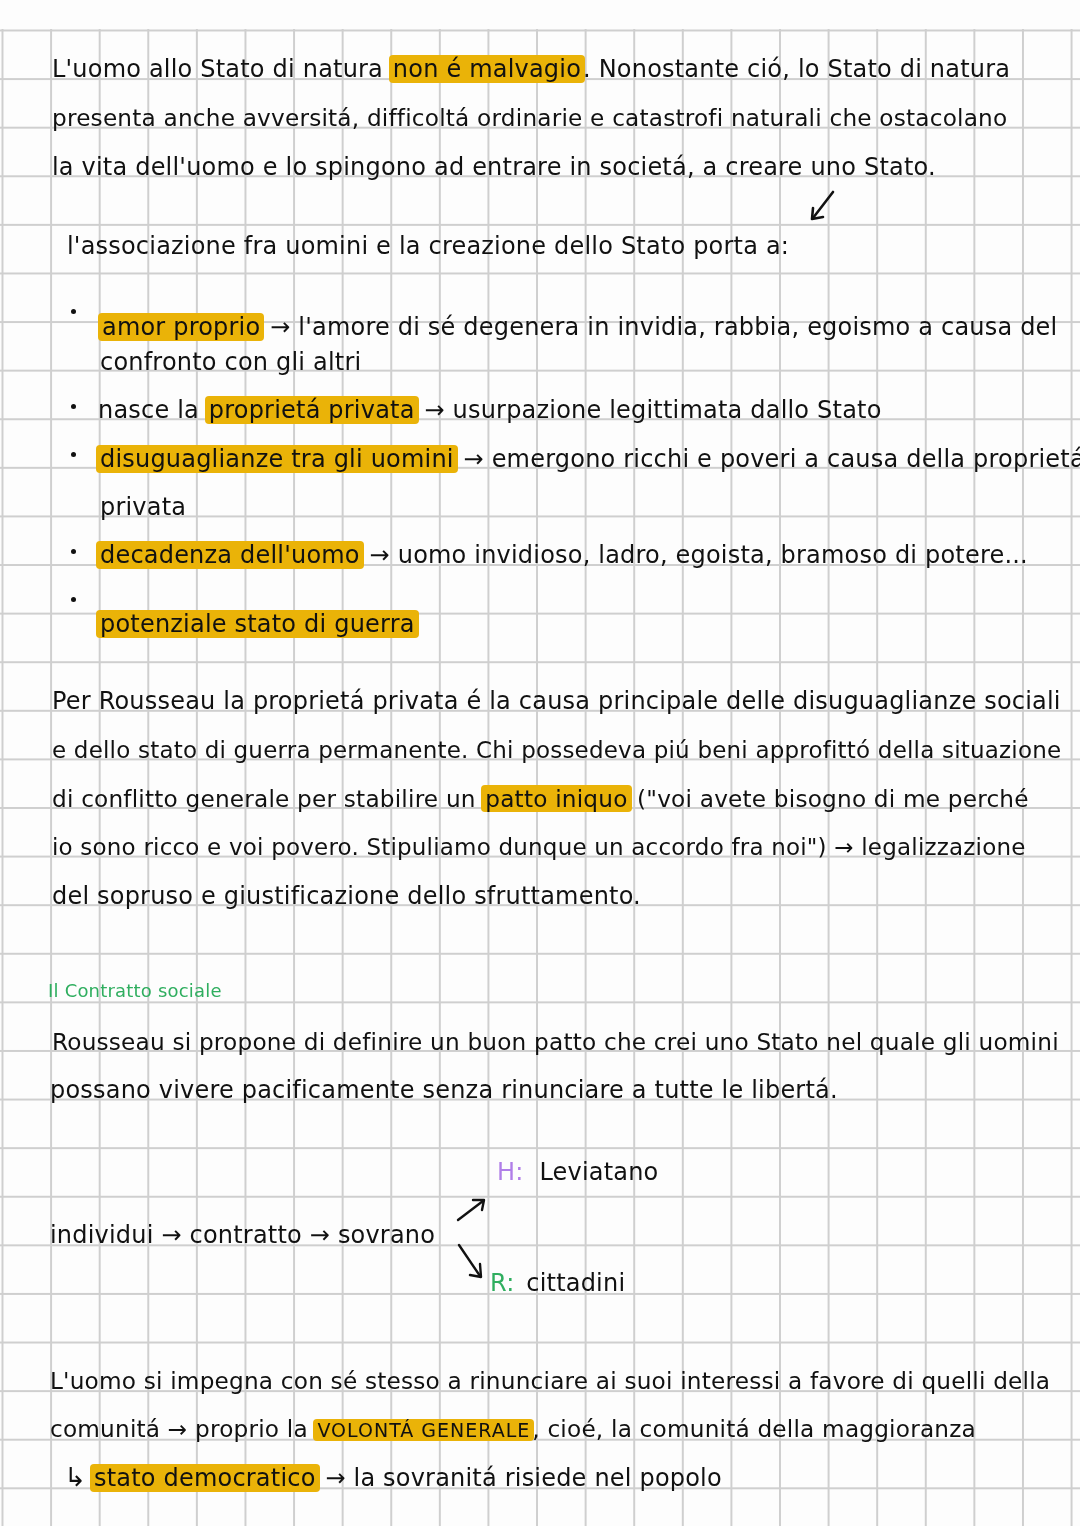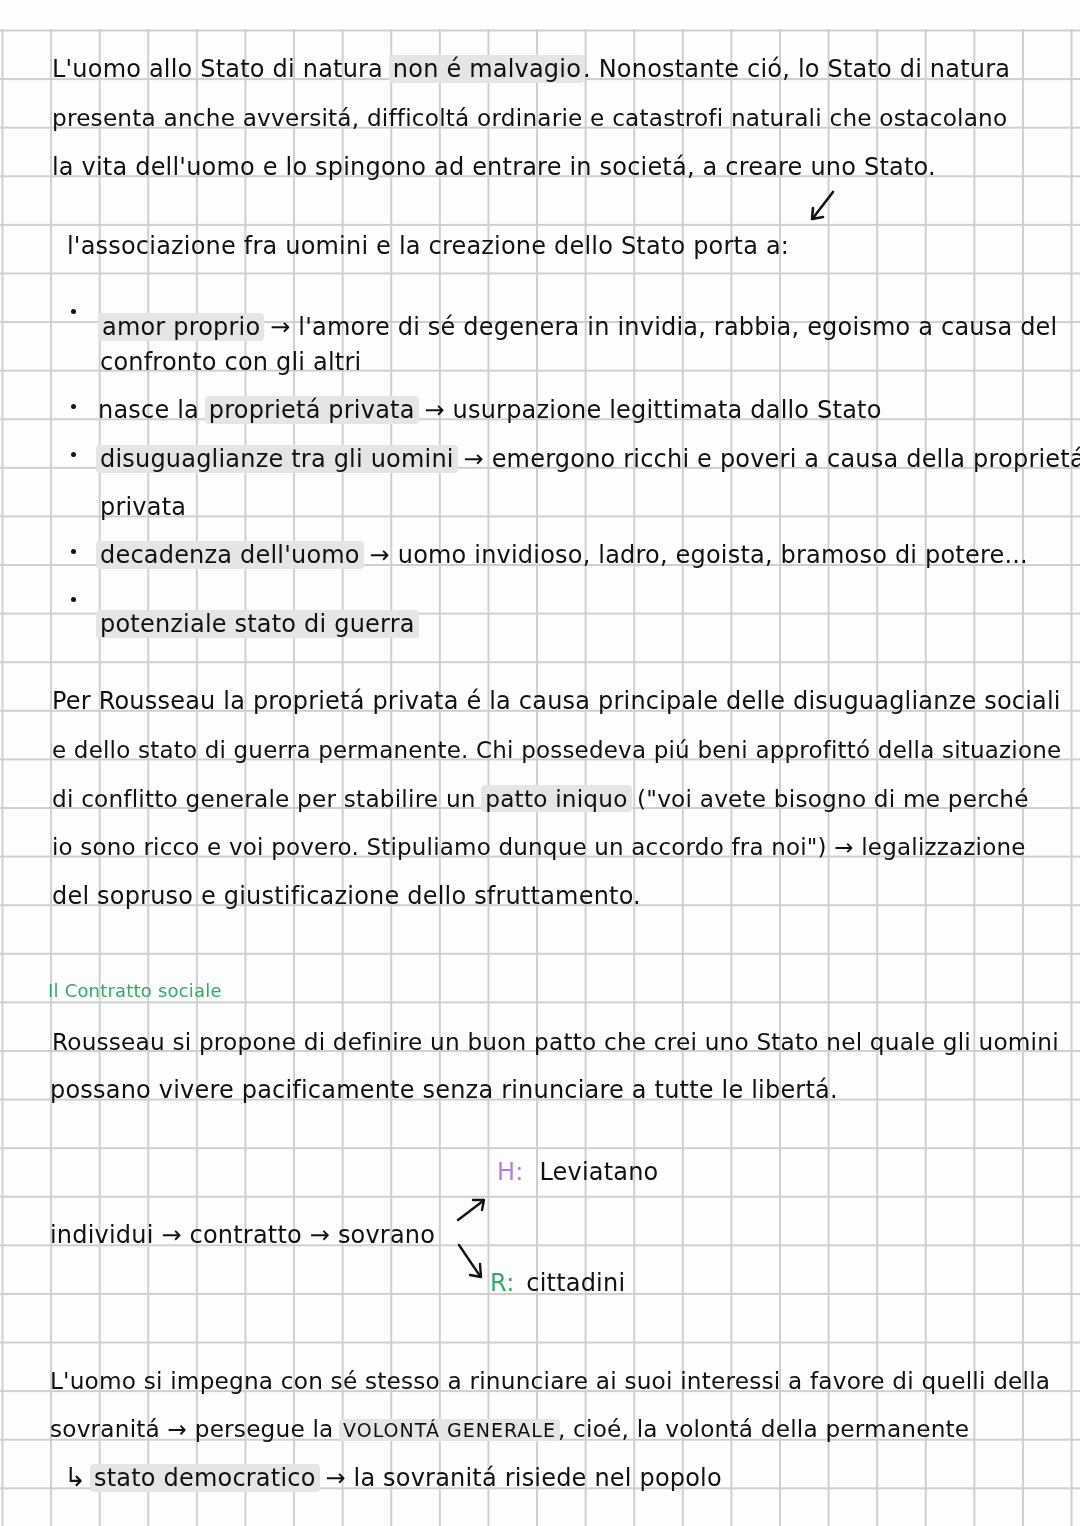--- a/index.html
+++ b/index.html
@@ -28,21 +28,21 @@
     }
     .line {
       position: absolute;
       left: 0;
       white-space: nowrap;
       font-size: 24px;
       letter-spacing: 0.2px;
       line-height: 30px;
     }
     .hl {
-      background: #e5e5e5;
+      background: #eab308;
       border-radius: 4px;
       padding: 0 4px;
       margin: 0 -2px;
     }
     .green-title {
       color: #2fae5f;
       font-size: 18px;
     }
     .purple { color: #b07ee8; }
     .green { color: #2fae5f; }
@@ -133,17 +133,17 @@
   <span class="purple">H:</span>
   <span style="margin-left:8px;">Leviatano</span>
 </div>
 <div class="line" style="left:490px; top:1268px;">
   <span class="green">R:</span>
   <span style="margin-left:4px;">cittadini</span>
 </div>
 
 <div class="line" style="left:50px; top:1366px; font-size:23.2px;">L'uomo si impegna con sé stesso a rinunciare ai suoi interessi a favore di quelli della</div>
 <div class="line" style="left:50px; top:1414px; font-size:23.2px;">
-  <span>sovranitá → persegue la </span><span class="hl caps">VOLONTÁ GENERALE</span><span>, cioé, la volontá della permanente</span>
+  <span>comunitá → proprio la </span><span class="hl caps">VOLONTÁ GENERALE</span><span>, cioé, la comunitá della maggioranza</span>
 </div>
 <div class="line" style="left:64px; top:1462px;">
   <span style="font-size:26px;">↳</span><span class="hl" style="margin-left:4px;">stato democratico</span><span> → la sovranitá risiede nel popolo</span>
 </div>
 
 </body></html>

